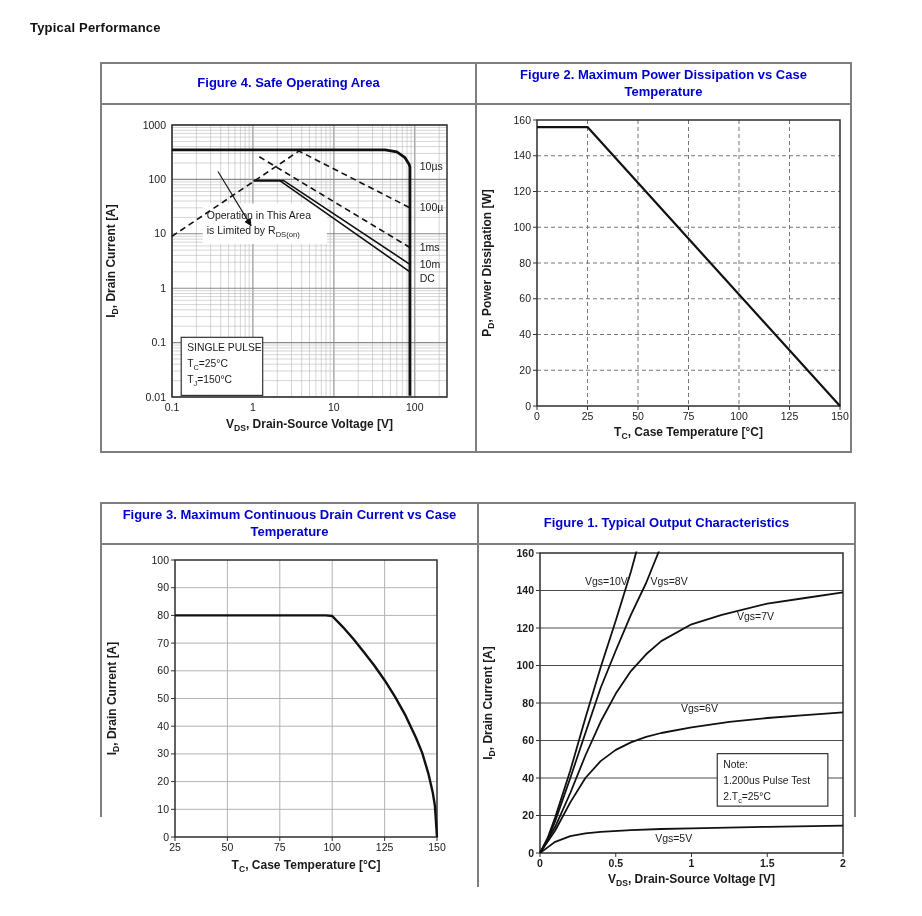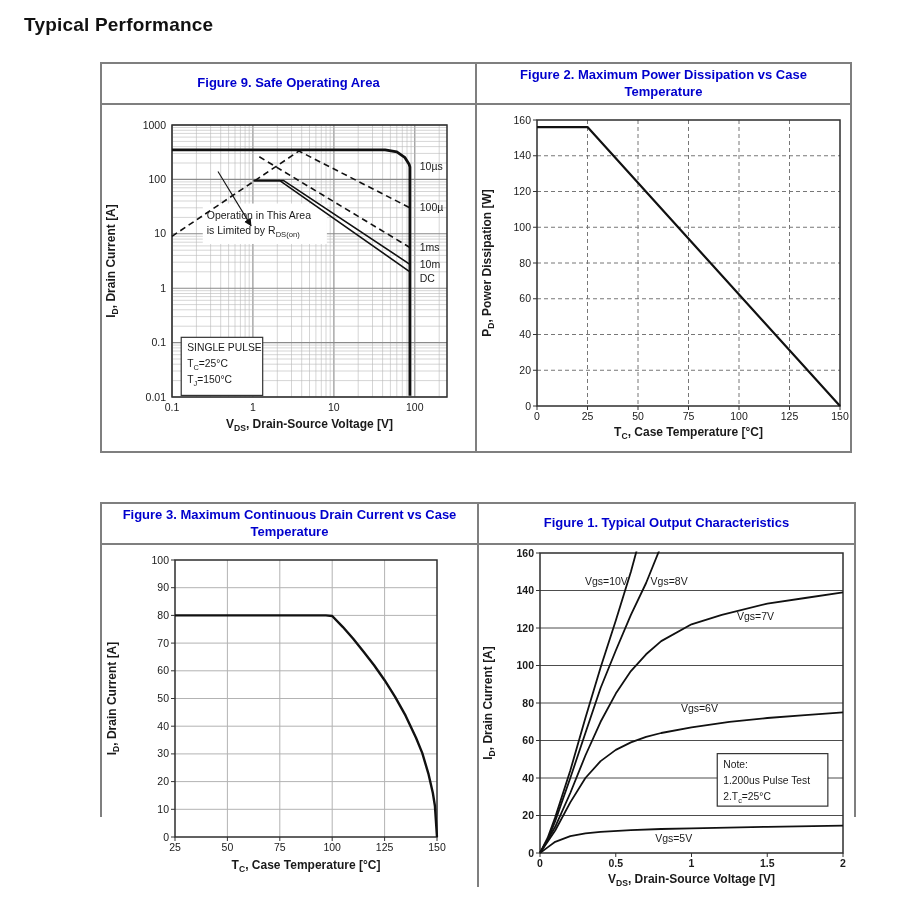--- a/index.html
+++ b/index.html
@@ -1,38 +1,38 @@
 <!DOCTYPE html>
 <html style="--accent: #0000cd; --tborder: #7f7f7f;"><head>
 <meta charset="utf-8">
 <style>
   html,body{margin:0;padding:0;background:#fff;}
   body{font-family:"Liberation Sans",sans-serif;}
   .page{position:relative;width:922px;height:916px;background:#fff;overflow:hidden;}
-  .heading{position:absolute;left:18px;top:8px;margin:6px;font-size:19px;font-weight:bold;color:#111;letter-spacing:.2px;}
+  .heading{position:absolute;left:18px;top:8px;margin:12px;font-size:13px;font-weight:bold;color:#111;letter-spacing:.2px;}
   .fig-table{position:absolute;display:grid;grid-template-rows:41px 1fr;border:2px solid var(--tborder,#7f7f7f);background:#fff;}
   .fig-table *, .fig-table{box-sizing:border-box;}
   #table-top{left:100px;top:62px;width:752px;height:391px;grid-template-columns:375px 373px;}
   #table-bottom{left:100px;top:502px;width:756px;height:315px;grid-template-columns:377px 375px;}
   .col1{border-right:2px solid var(--tborder,#7f7f7f);}
   .title-cell{display:flex;align-items:center;justify-content:center;text-align:center;
     color:var(--accent,#0000cd);font-weight:bold;font-size:13px;line-height:1.3;
     border-bottom:2px solid var(--tborder,#7f7f7f);padding:1px 8px;}
   .chart-cell{position:relative;background:#fff;}
   .chart-cell svg{display:block;width:100%;height:100%;}
   svg text{font-family:"Liberation Sans",sans-serif;}
 </style>
 </head>
 <body>
 
 <div class="page">
   <h1 class="heading">Typical Performance</h1>
 
   <div class="fig-table" id="table-top">
-    <div class="title-cell col1">Figure 9. Safe Operating Area</div>
+    <div class="title-cell col1">Figure 4. Safe Operating Area</div>
     <div class="title-cell">Figure 2. Maximum Power Dissipation vs Case Temperature</div>
     <div class="chart-cell col1">
       <svg viewBox="0 0 373 346" preserveAspectRatio="none">
           <line x1="70.0" y1="20" x2="70.0" y2="292" stroke="#8a8a8a" stroke-width="1.1"></line>
           <line x1="94.4" y1="20" x2="94.4" y2="292" stroke="#b8b8b8" stroke-width="0.6"></line>
           <line x1="108.6" y1="20" x2="108.6" y2="292" stroke="#b8b8b8" stroke-width="0.6"></line>
           <line x1="118.7" y1="20" x2="118.7" y2="292" stroke="#b8b8b8" stroke-width="0.6"></line>
           <line x1="126.6" y1="20" x2="126.6" y2="292" stroke="#b8b8b8" stroke-width="0.6"></line>
           <line x1="133.0" y1="20" x2="133.0" y2="292" stroke="#b8b8b8" stroke-width="0.6"></line>
           <line x1="138.4" y1="20" x2="138.4" y2="292" stroke="#b8b8b8" stroke-width="0.6"></line>

